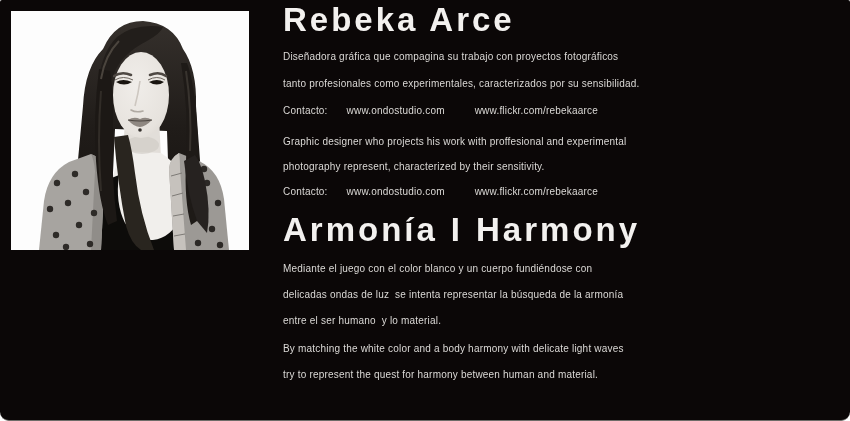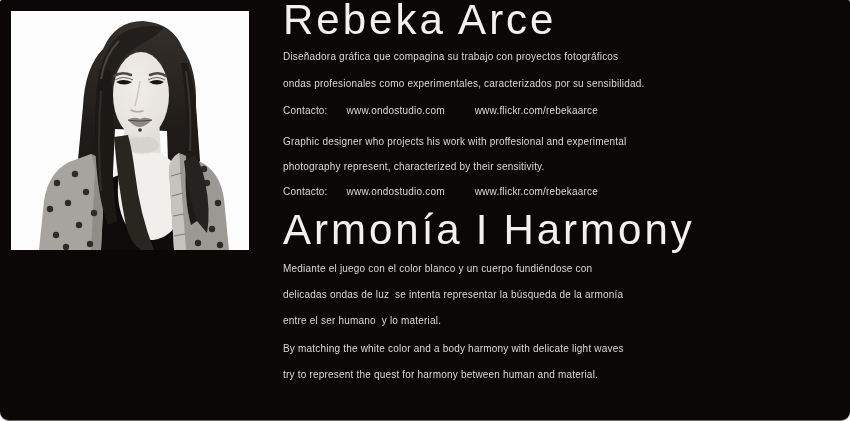--- a/index.html
+++ b/index.html
@@ -33,23 +33,23 @@
     position: absolute;
     left: 283px;
     top: 0;
     width: 562px;
     height: 421px;
   }
   .heading {
     position: absolute;
     left: 0;
     margin: 0;
-    font-size: 42px;
+    font-size: 33px;
     line-height: 40px;
-    font-weight: 400;
+    font-weight: 700;
     letter-spacing: 3px;
     color: #F3F1EF;
     white-space: nowrap;
   }
   .h-name { top: 0; }
   .h-project { top: 210px; }
   .h-project .sep { margin: 0 13px; }
   .block {
     position: absolute;
     left: 0;
@@ -156,21 +156,21 @@
       <path d="M 90 80 Q 86 130 90 180" stroke="#3F3A34" stroke-width="2" fill="none" opacity="0.6"></path>
     </svg>
   </div>
 
   <div class="content">
 
     <h1 class="heading h-name">Rebeka Arce</h1>
 
     <div class="block bio-es">
       <div class="line">Diseñadora gráfica que compagina su trabajo con proyectos fotográficos</div>
-      <div class="line">ondas profesionales como experimentales, caracterizados por su sensibilidad.</div>
+      <div class="line">tanto profesionales como experimentales, caracterizados por su sensibilidad.</div>
       <div class="line contact-row"><span>Contacto:</span><span class="url-a">www.ondostudio.com</span><span class="url-b">www.flickr.com/rebekaarce</span></div>
     </div>
 
     <div class="block bio-en">
       <div class="line">Graphic designer who projects his work with proffesional and experimental</div>
       <div class="line">photography represent, characterized by their sensitivity.</div>
       <div class="line contact-row"><span>Contacto:</span><span class="url-a">www.ondostudio.com</span><span class="url-b">www.flickr.com/rebekaarce</span></div>
     </div>
 
     <h2 class="heading h-project"><span>Armonía</span><span class="sep">I</span><span>Harmony</span></h2>

